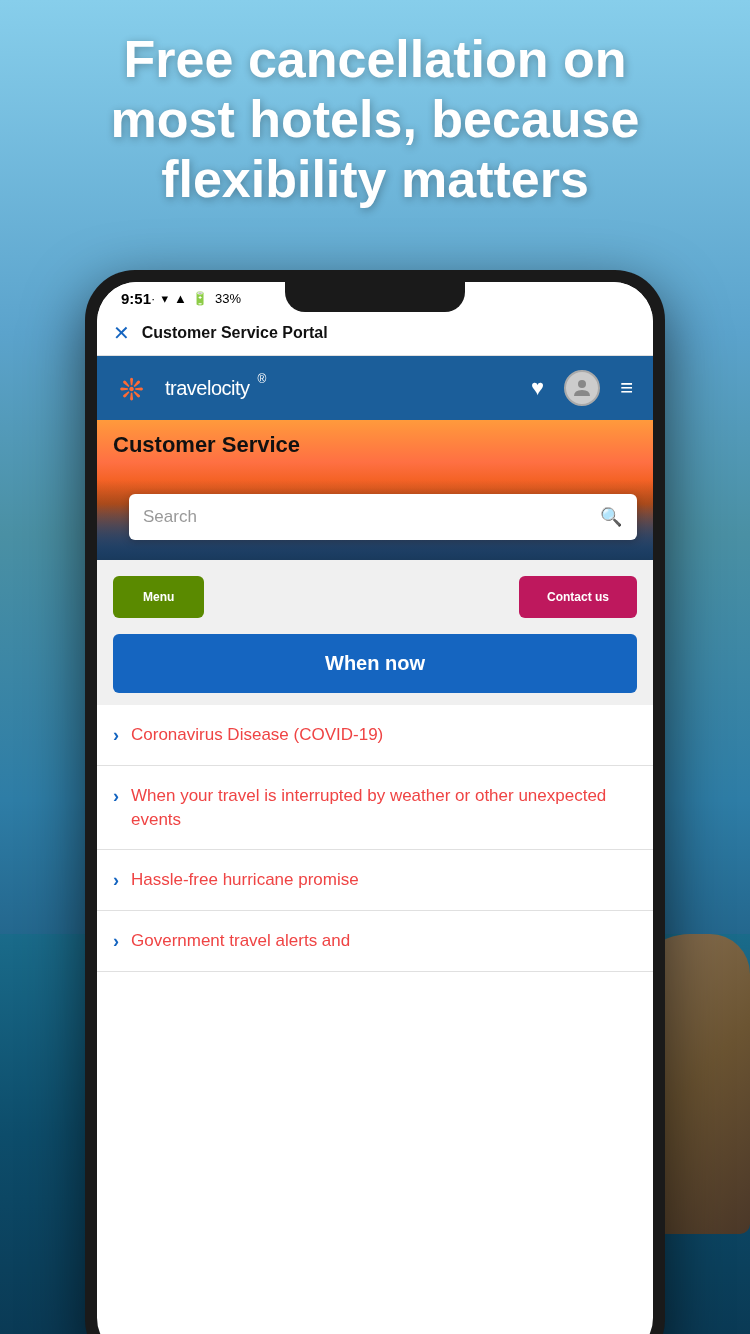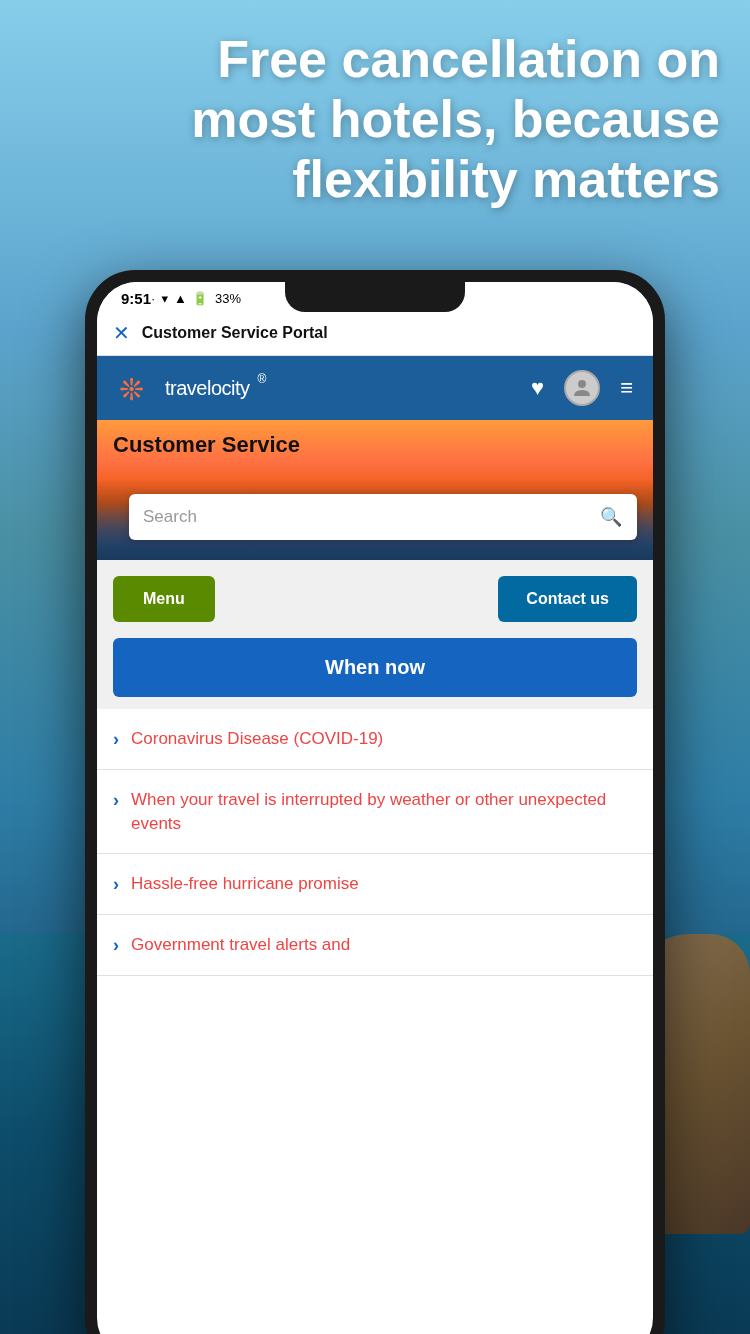--- a/index.html
+++ b/index.html
@@ -43,21 +43,21 @@
       border-radius: 60px 40px 10px 10px;
       z-index: 1;
     }
 
     
     .headline {
       position: absolute;
       top: 30px;
       left: 0;
       width: 750px;
-      text-align: right;
+      text-align: center;
       z-index: 10;
       color: white;
       font-size: 52px;
       font-weight: 700;
       line-height: 1.15;
       text-shadow: 1px 2px 8px rgba(0,0,0,0.3);
       padding: 0 30px;
     }
 
     
@@ -264,32 +264,32 @@
       padding: 16px 16px;
       background: #f0f0f0;
     }
 
     .btn-green {
       background: #5A8A00;
       color: white;
       border: none;
       border-radius: 6px;
       padding: 14px 30px;
-      font-size: 16px;
+      font-size: 12px;
       font-weight: 600;
       cursor: pointer;
     }
 
     .btn-green-contact {
-      background: #0369a1;
+      background: #be185d;
       color: white;
       border: none;
       border-radius: 6px;
       padding: 7px 28px;
-      font-size: 16px;
+      font-size: 12px;
       font-weight: 600;
       cursor: pointer;
     }
 
     .btn-blue-full {
       display: block;
       width: calc(100% - 32px);
       margin: 0 16px 12px;
       background: #1565C0;
       color: white;

